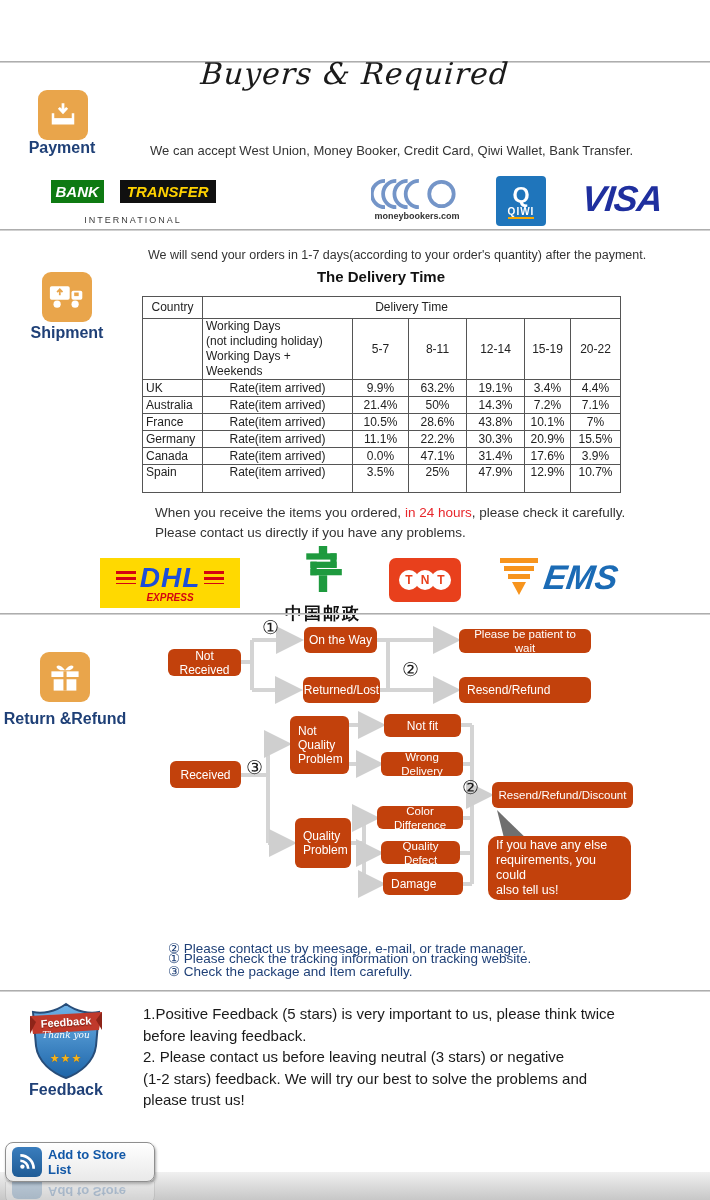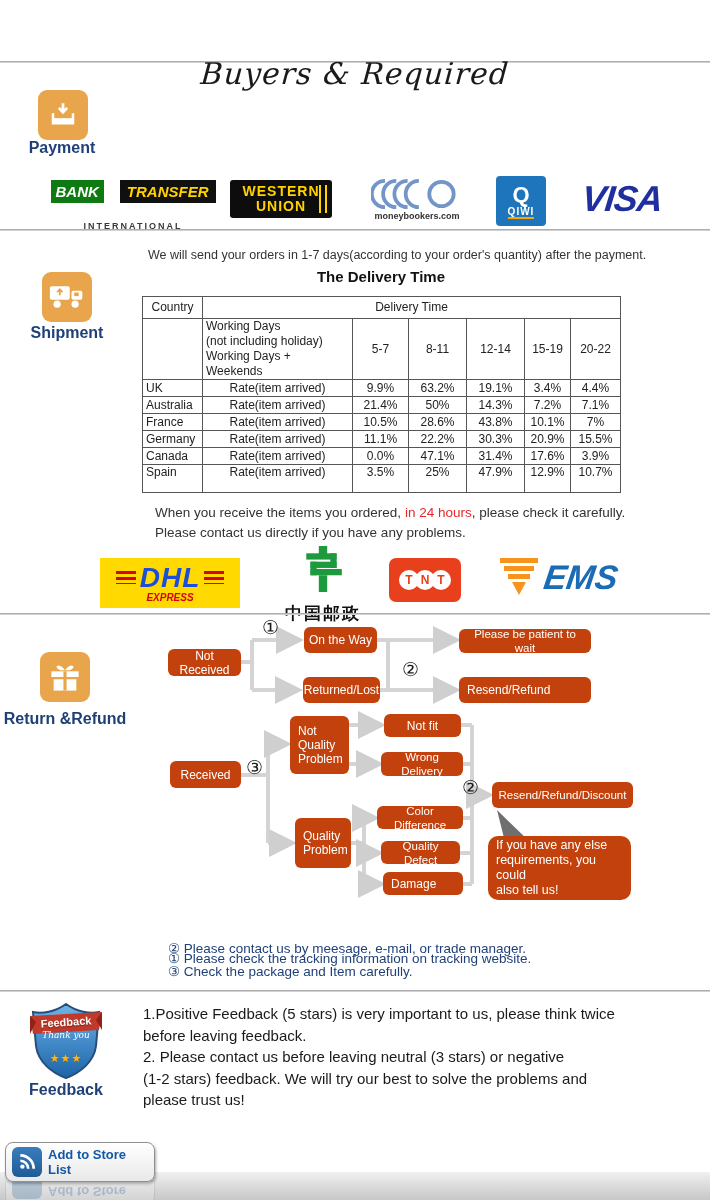--- a/index.html
+++ b/index.html
@@ -16,21 +16,21 @@
   .icon-tile{position:absolute;width:50px;height:50px;background:#E9A54B;border-radius:9px;
     display:flex;align-items:center;justify-content:center;}
   .rail-label{position:absolute;width:130px;text-align:center;font-size:16px;font-weight:700;
     color:#1F4077;}
   .body-text{position:absolute;font-size:13px;color:#333;line-height:19px;}
   
   .logo{position:absolute;display:flex;flex-direction:column;align-items:center;justify-content:center;}
   .bt-row{display:flex;align-items:center;gap:16px;}
   .bt-bank{background:#0E7A12;color:#fff;font-weight:800;font-style:italic;font-size:15px;padding:3px 5px;}
   .bt-transfer{background:#101010;color:#FFD200;font-weight:800;font-style:italic;font-size:15px;padding:3px 7px;}
-  .bt-intl{font-size:9px;font-weight:700;letter-spacing:2px;color:#3a3a3a;margin-top:18px;text-align:center;}
+  .bt-intl{font-size:9px;font-weight:400;letter-spacing:2px;color:#3a3a3a;margin-top:12px;text-align:center;}
   .wu-box{position:relative;width:102px;height:38px;background:#0d0d0d;border-radius:3px;
     display:flex;flex-direction:column;align-items:center;justify-content:center;line-height:15px;}
   .wu-word{color:#FFD200;font-weight:800;font-size:14px;letter-spacing:1px;}
   .wu-bars{position:absolute;right:5px;top:5px;height:28px;width:4px;
     border-left:2px solid #FFD200;border-right:2px solid #FFD200;}
   .mb-caption{font-size:9px;font-weight:700;color:#333;margin-top:1px;}
   .qiwi-box{width:50px;height:50px;background:#1F75BB;border-radius:4px;display:flex;
     flex-direction:column;align-items:center;justify-content:center;}
   .qiwi-q{color:#fff;font-size:22px;font-weight:800;line-height:22px;}
   .qiwi-cap{color:#fff;font-size:10px;font-weight:700;letter-spacing:1px;border-bottom:2px solid #F7A800;}
@@ -103,36 +103,30 @@
   <div class="script-title">Buyers &amp; Required</div>
 
   <div class="icon-tile" style="left:38px;top:90px;">
     <svg width="30" height="30" viewBox="0 0 24 24">
       <path d="M12 2.5 v6.5 M8.7 6.3 L12 9.8 L15.3 6.3" stroke="#fff" stroke-width="2.2" fill="none"></path>
       <path d="M4 10.5 v8 h16 v-8" stroke="#fff" stroke-width="2" fill="none"></path>
       <rect x="4" y="14.5" width="16" height="4.5" fill="#fff"></rect>
     </svg>
   </div>
   <div class="rail-label" style="left:-3px;top:139px;">Payment</div>
+  <div class="body-text" style="left:150px;top:141px;width:515px;">We can accept West Union, Money Booker, Credit Card, Qiwi Wallet, Bank Transfer.</div>
 
   <div class="logo" style="left:72px;top:180px;width:122px;">
     <div class="bt-row">
       <span class="bt-bank">BANK</span>
       <span class="bt-transfer">TRANSFER</span>
     </div>
     <span class="bt-intl">INTERNATIONAL</span>
   </div>
 
-  <div class="logo" style="left:230px;top:180px;">
-    <div class="wu-box">
-      <span class="wu-word">WESTERN</span>
-      <span class="wu-word">UNION</span>
-      <span class="wu-bars"></span>
-    </div>
-  </div>
 
   <div class="logo" style="left:368px;top:178px;width:98px;">
     <svg width="92" height="32" viewBox="0 0 92 34">
       <g fill="none" stroke="#7495C8" stroke-width="4">
         <path d="M12,3 a14,14 0 0,0 0,28"></path>
         <path d="M24,3 a14,14 0 0,0 0,28"></path>
         <path d="M36,3 a14,14 0 0,0 0,28"></path>
         <path d="M48,3 a14,14 0 0,0 0,28"></path>
         <circle cx="72" cy="17" r="13"></circle>
       </g>

